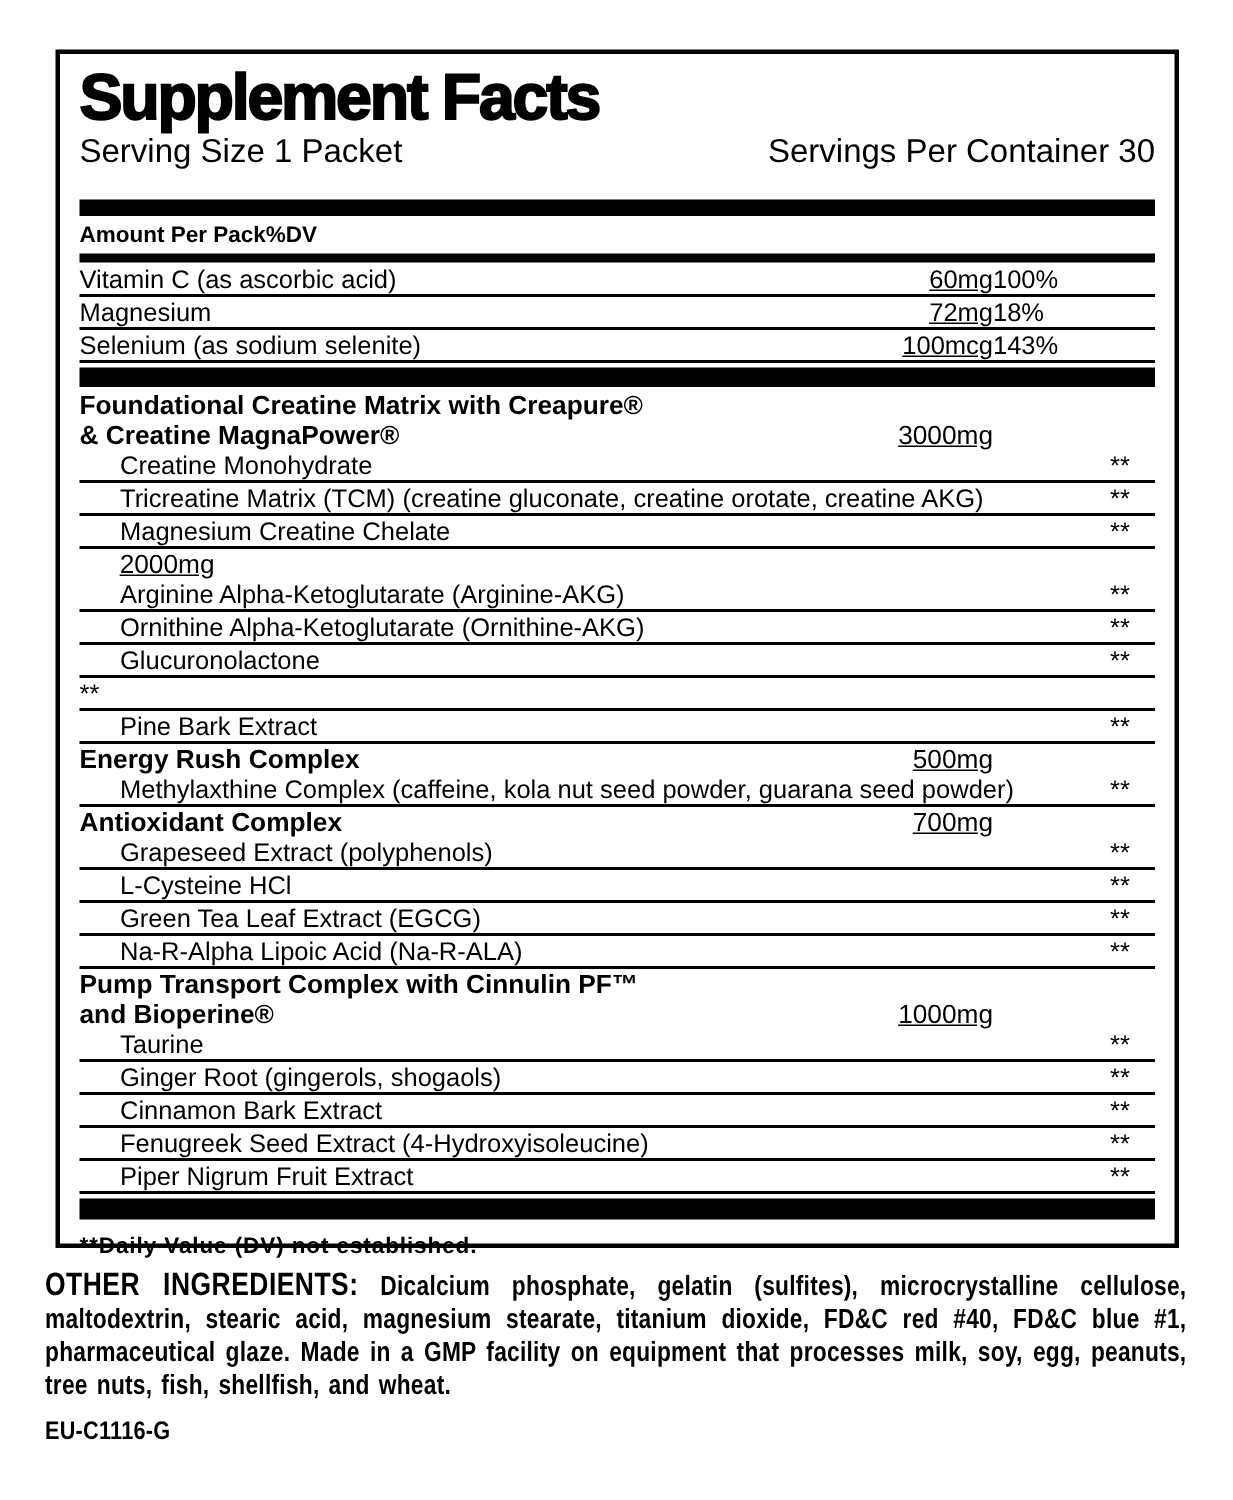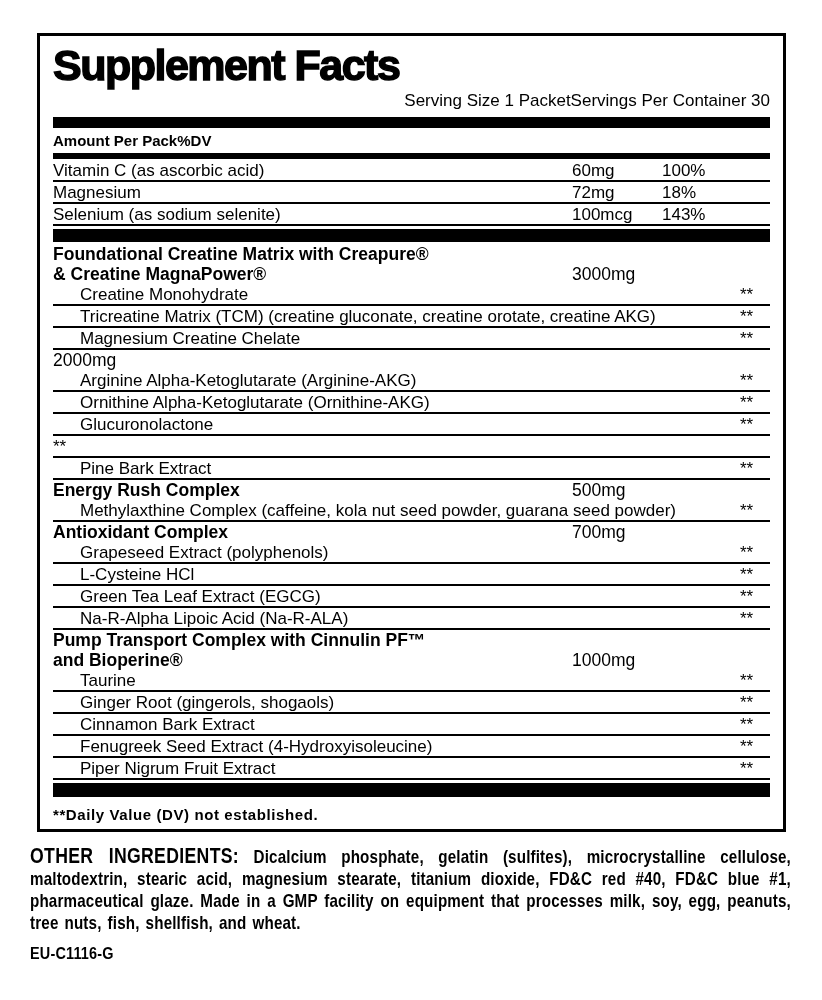--- a/index.html
+++ b/index.html
@@ -9,35 +9,35 @@
 
   .label-box {
     position: absolute; left: 37px; top: 33px; width: 749px; height: 799px;
     border: 3px solid #000; padding: 6px 13px 0 13px; background: #fff;
   }
 
   .sf-title {
     font-weight: bold; font-size: 43px; line-height: 46px; letter-spacing: -1.5px;
     -webkit-text-stroke: 1.4px #000; padding-bottom: 2px; white-space: nowrap;
   }
-  .serving-row { display: flex; justify-content: flex-end; font-size: 17px; line-height: 21px; padding-bottom: 5px; }
+  .serving-row { display: flex; justify-content: space-between; font-size: 22px; line-height: 21px; padding-bottom: 21px; }
 
   .bar { background: #000; width: 100%; }
   .bar-lg  { height: 11px; margin: 1px 0 2px 0; }
   .bar-md  { height: 6px;  margin: 1px 0 1px 0; }
   .bar-xl  { height: 13px; margin: 3px 0 2px 0; }
   .bar-btm { height: 14px; margin: 3px 0 0 0; }
 
   .hdr-row { display: flex; justify-content: flex-start; font-weight: bold; font-size: 15px; line-height: 18px; padding: 2px 0; }
 
   .row { display: flex; align-items: baseline; font-size: 17px; line-height: 17px; padding: 2px 0 1px 0; }
   .row.hl { border-bottom: 2px solid #000; }
   .row .name { flex: 1 1 auto; white-space: nowrap; }
   .row.sub .name { padding-left: 27px; }
-  .row .amt { flex: 0 0 90px; width: 90px; text-align: left; white-space: nowrap; font-weight: normal; }
+  .row .amt { flex: 0 0 90px; width: 90px; text-align: right; white-space: nowrap; font-weight: normal; text-decoration: underline; }
   .row .dv { flex: 0 0 108px; width: 108px; text-align: left; white-space: nowrap; }
   .row.sub .dv { flex: 0 0 30px; width: 30px; }
   .row.heading { font-weight: bold; font-size: 17.5px; }
   .row.heading .amt, .row.heading .dv { font-weight: normal; }
 
   .footnote { font-weight: bold; font-size: 15px; letter-spacing: 0.6px; padding-top: 9px; }
 
   .other-ing {
     position: absolute; left: 30px; top: 845px; width: 928px;
     transform: scaleX(0.82); transform-origin: 0 0;

